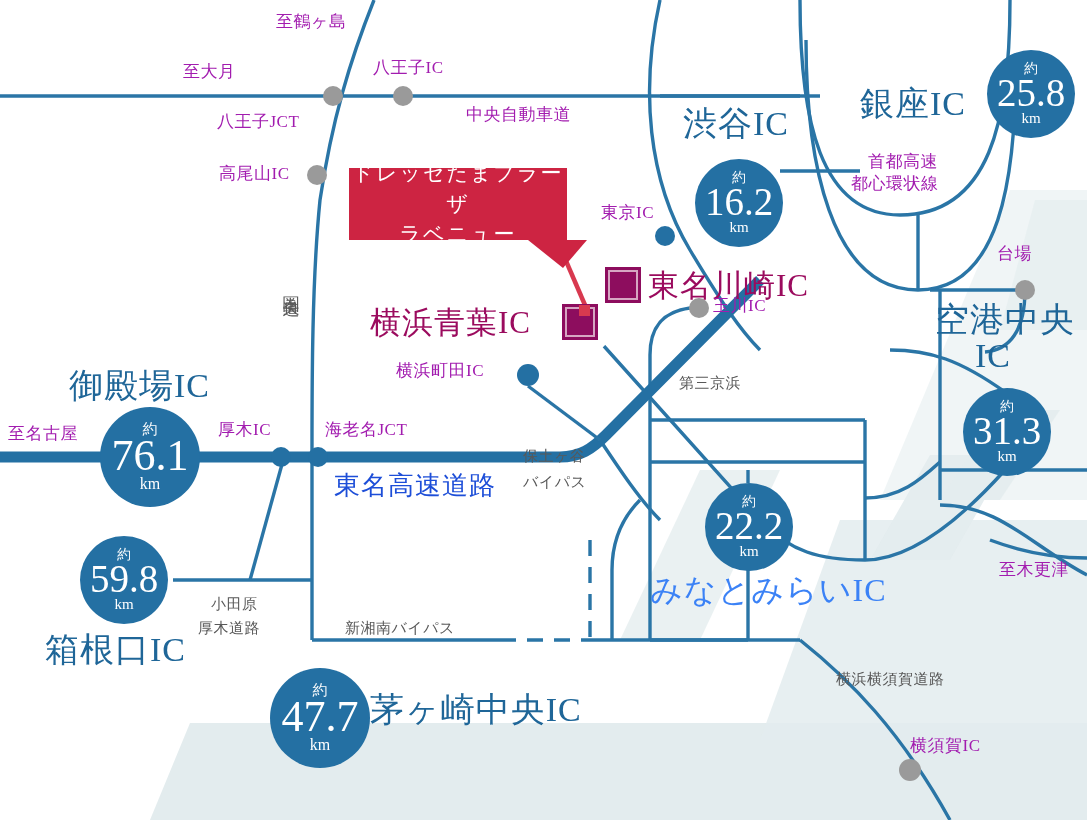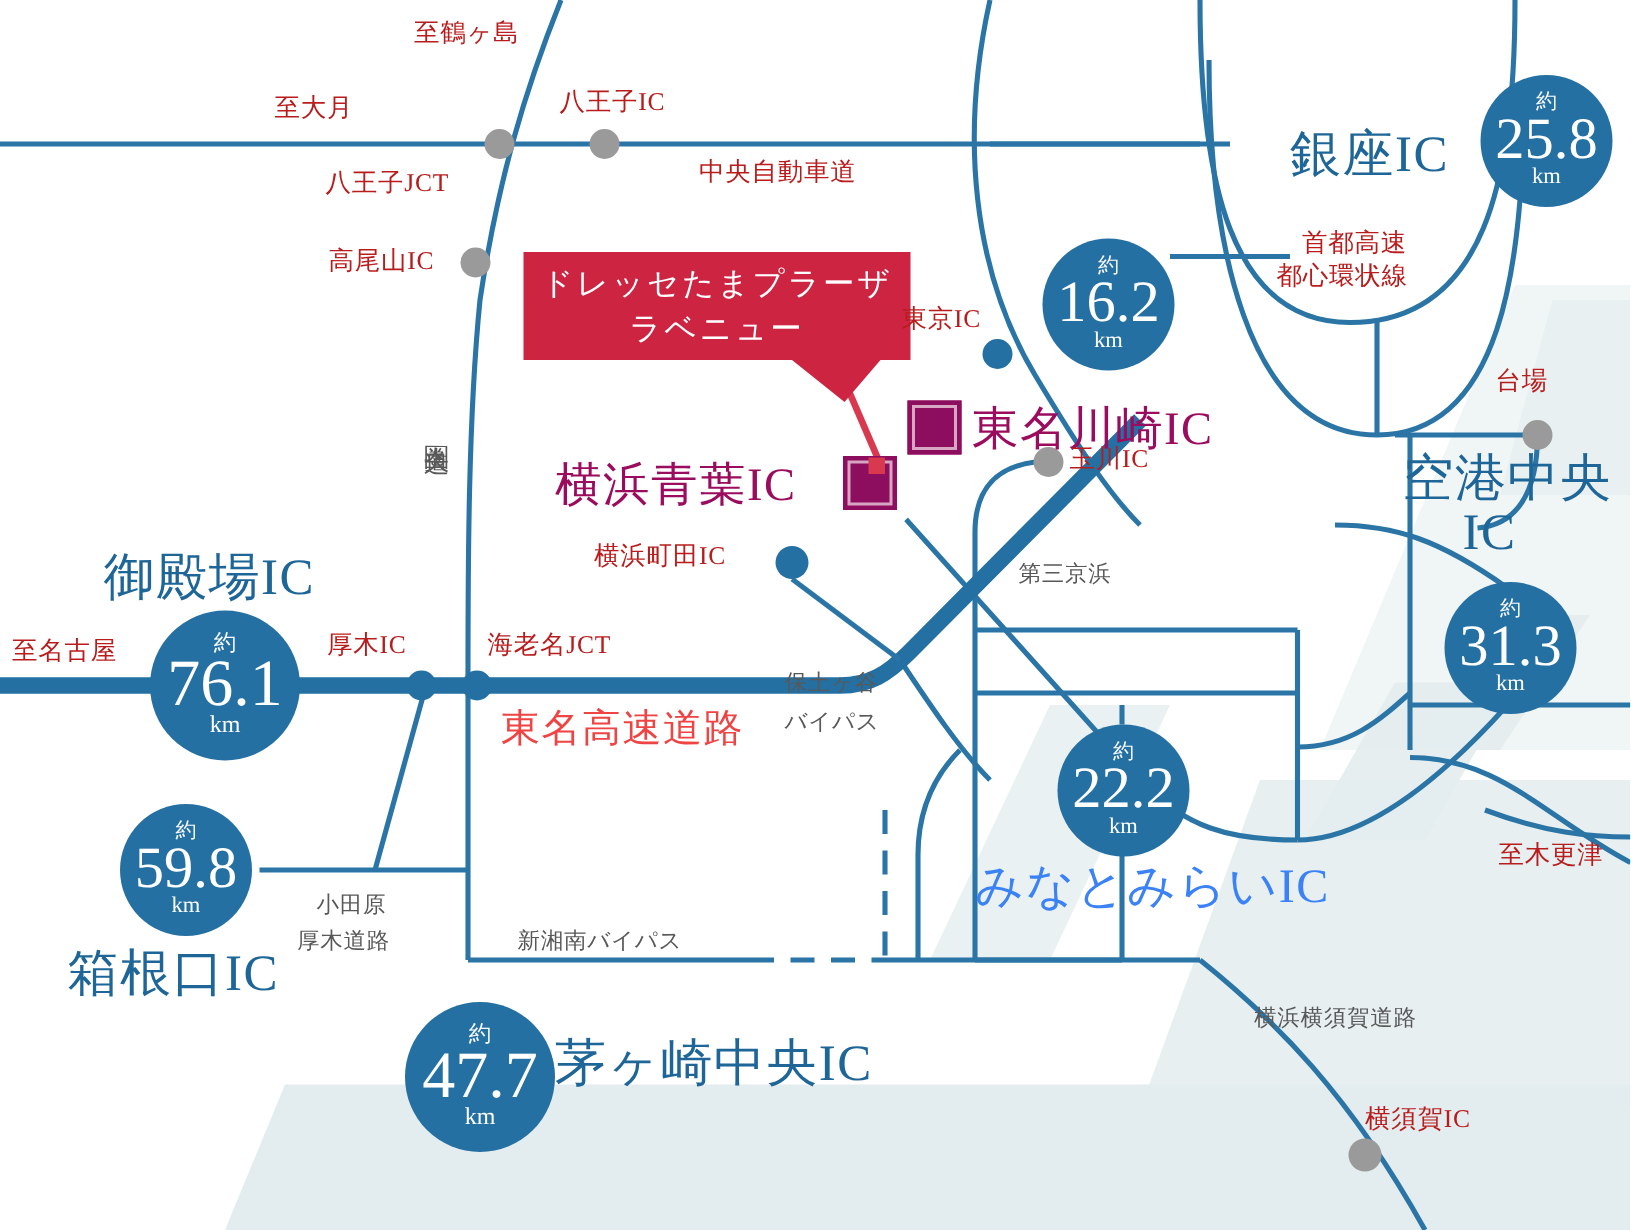--- a/index.html
+++ b/index.html
@@ -4,21 +4,21 @@
 <style>
   html,body{margin:0;padding:0;background:#ffffff;}
   body{width:1087px;height:820px;overflow:hidden;
        font-family:"Liberation Serif","DejaVu Serif",serif;}
   #map-root{position:relative;width:1087px;height:820px;background:#fff;}
   svg.layer{position:absolute;left:0;top:0;width:1087px;height:820px;}
 
   .lbl{position:absolute;white-space:nowrap;line-height:1.15;}
 
   
-  .gray{color:#b91c1c;font-size:17px;letter-spacing:.5px;}
+  .gray{color:#a21caf;font-size:17px;letter-spacing:.5px;}
   .gray-sm{color:#585858;font-size:15px;letter-spacing:.5px;}
 
   
   .blueic{color:#1f6698;font-size:34px;letter-spacing:1px;}
   .blueic-md{color:#3b82f6;font-size:32px;letter-spacing:1px;}
 
   
   .magic{color:#9b0b5e;font-size:31px;letter-spacing:1px;}
 
   
@@ -34,21 +34,21 @@
   .bubble .km{font-size:16px;line-height:1;margin-top:-1px;}
 
   .b-lg{width:100px;height:100px;}
   .b-lg .num{font-size:44px;}
   .b-md{width:88px;height:88px;}
   .b-md .num{font-size:39px;}
   .b-md .km{font-size:15px;}
   .b-md .yaku{font-size:14px;}
 
   
-  #callout{position:absolute;left:349px;top:168px;width:258px;height:72px;
+  #callout{position:absolute;left:349px;top:168px;width:218px;height:72px;
            background:#cd2442;color:#ffffff;display:flex;flex-direction:column;
            align-items:center;justify-content:center;text-align:center;
            font-size:21px;letter-spacing:2px;line-height:1.45;}
 
   
   .sqmark{position:absolute;background:#8d0d5e;border:3px solid #8d0d5e;
           box-sizing:border-box;}
   .sqmark i{display:block;width:100%;height:100%;border:2px solid #d6a6c2;
             box-sizing:border-box;}
 
@@ -204,20 +204,21 @@
     <span class="num">22.2</span>
     <span class="km">km</span>
   </div>
   <div class="bubble b-lg" style="left:270px;top:668px;">
     <span class="yaku">約</span>
     <span class="num">47.7</span>
     <span class="km">km</span>
   </div>
 
   <div class="lbl blueic" style="left:860px;top:84px;text-align:center;">銀座IC</div>
+  <div class="lbl blueic" style="left:683px;top:104px;">渋谷IC</div>
   <div class="lbl blueic" style="left:935px;top:300px;">空港中央</div>
   <div class="lbl blueic" style="left:975px;top:336px;">IC</div>
   <div class="lbl blueic" style="left:69px;top:366px;">御殿場IC</div>
   <div class="lbl blueic" style="left:45px;top:630px;">箱根口IC</div>
   <div class="lbl blueic-md" style="left:650px;top:572px;">みなとみらいIC</div>
   <div class="lbl blueic" style="left:370px;top:690px;">茅ヶ崎中央IC</div>
 
   <div class="lbl magic" style="left:648px;top:268px;">東名川崎IC</div>
   <div class="lbl magic" style="left:370px;top:305px;">横浜青葉IC</div>
 
@@ -229,21 +230,21 @@
   <div class="lbl gray" style="left:997px;top:244px;">台場</div>
   <div class="lbl gray" style="left:218px;top:420px;">厚木IC</div>
   <div class="lbl gray" style="left:325px;top:420px;">海老名JCT</div>
   <div class="lbl gray" style="left:396px;top:361px;">横浜町田IC</div>
   <div class="lbl gray" style="left:910px;top:736px;">横須賀IC</div>
 
   <div class="lbl gray" style="left:466px;top:105px;">中央自動車道</div>
   <div class="lbl gray" style="left:868px;top:152px;">首都高速</div>
   <div class="lbl gray" style="left:851px;top:174px;">都心環状線</div>
   <div class="lbl vtext" style="left:281px;top:283px;">圏央道</div>
-  <div class="lbl" style="left:334px;top:471px;color:#ef4444;font-size:26px;letter-spacing:1px;">東名高速道路</div>
+  <div class="lbl" style="left:334px;top:471px;color:#1d4ed8;font-size:26px;letter-spacing:1px;">東名高速道路</div>
   <div class="lbl gray-sm" style="left:679px;top:375px;">第三京浜</div>
   <div class="lbl gray-sm" style="left:523px;top:448px;">保土ヶ谷</div>
   <div class="lbl gray-sm" style="left:523px;top:474px;">バイパス</div>
   <div class="lbl gray-sm" style="left:211px;top:596px;">小田原</div>
   <div class="lbl gray-sm" style="left:198px;top:620px;">厚木道路</div>
   <div class="lbl gray-sm" style="left:345px;top:620px;">新湘南バイパス</div>
   <div class="lbl gray-sm" style="left:836px;top:671px;">横浜横須賀道路</div>
 
   <div class="lbl gray" style="left:276px;top:12px;">至鶴ヶ島</div>
   <div class="lbl gray" style="left:183px;top:62px;text-align:right;">至大月</div>

